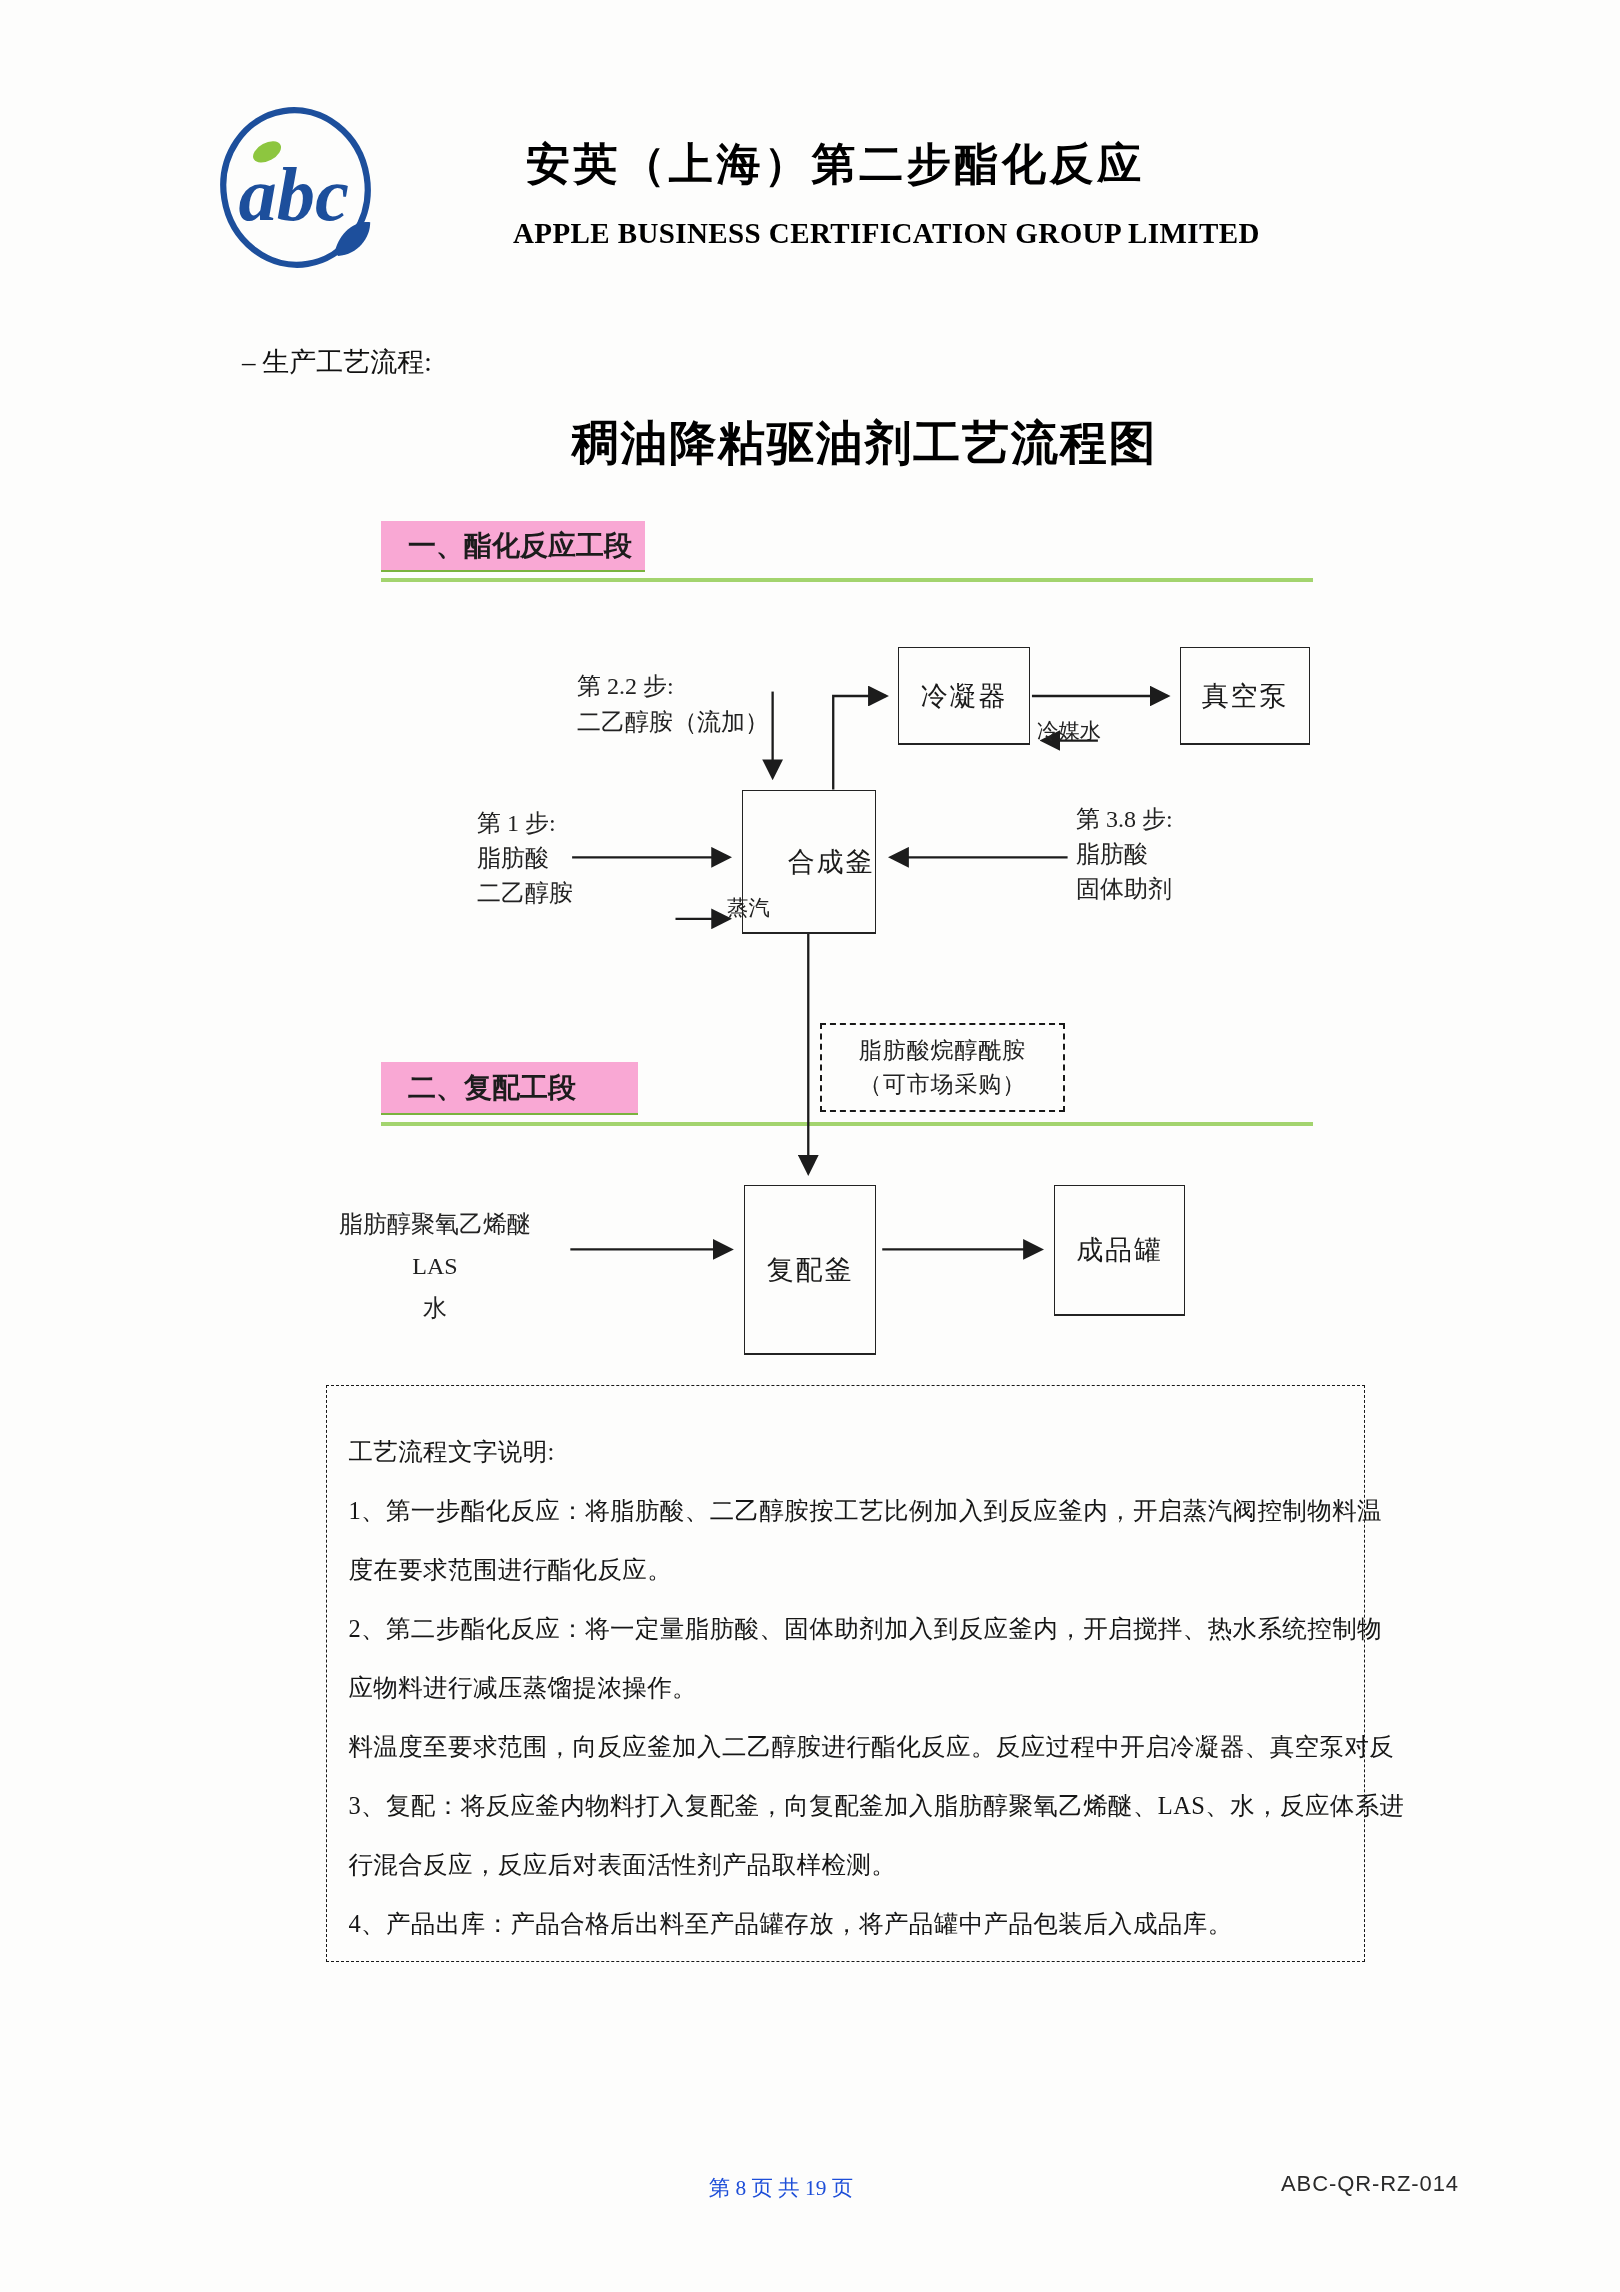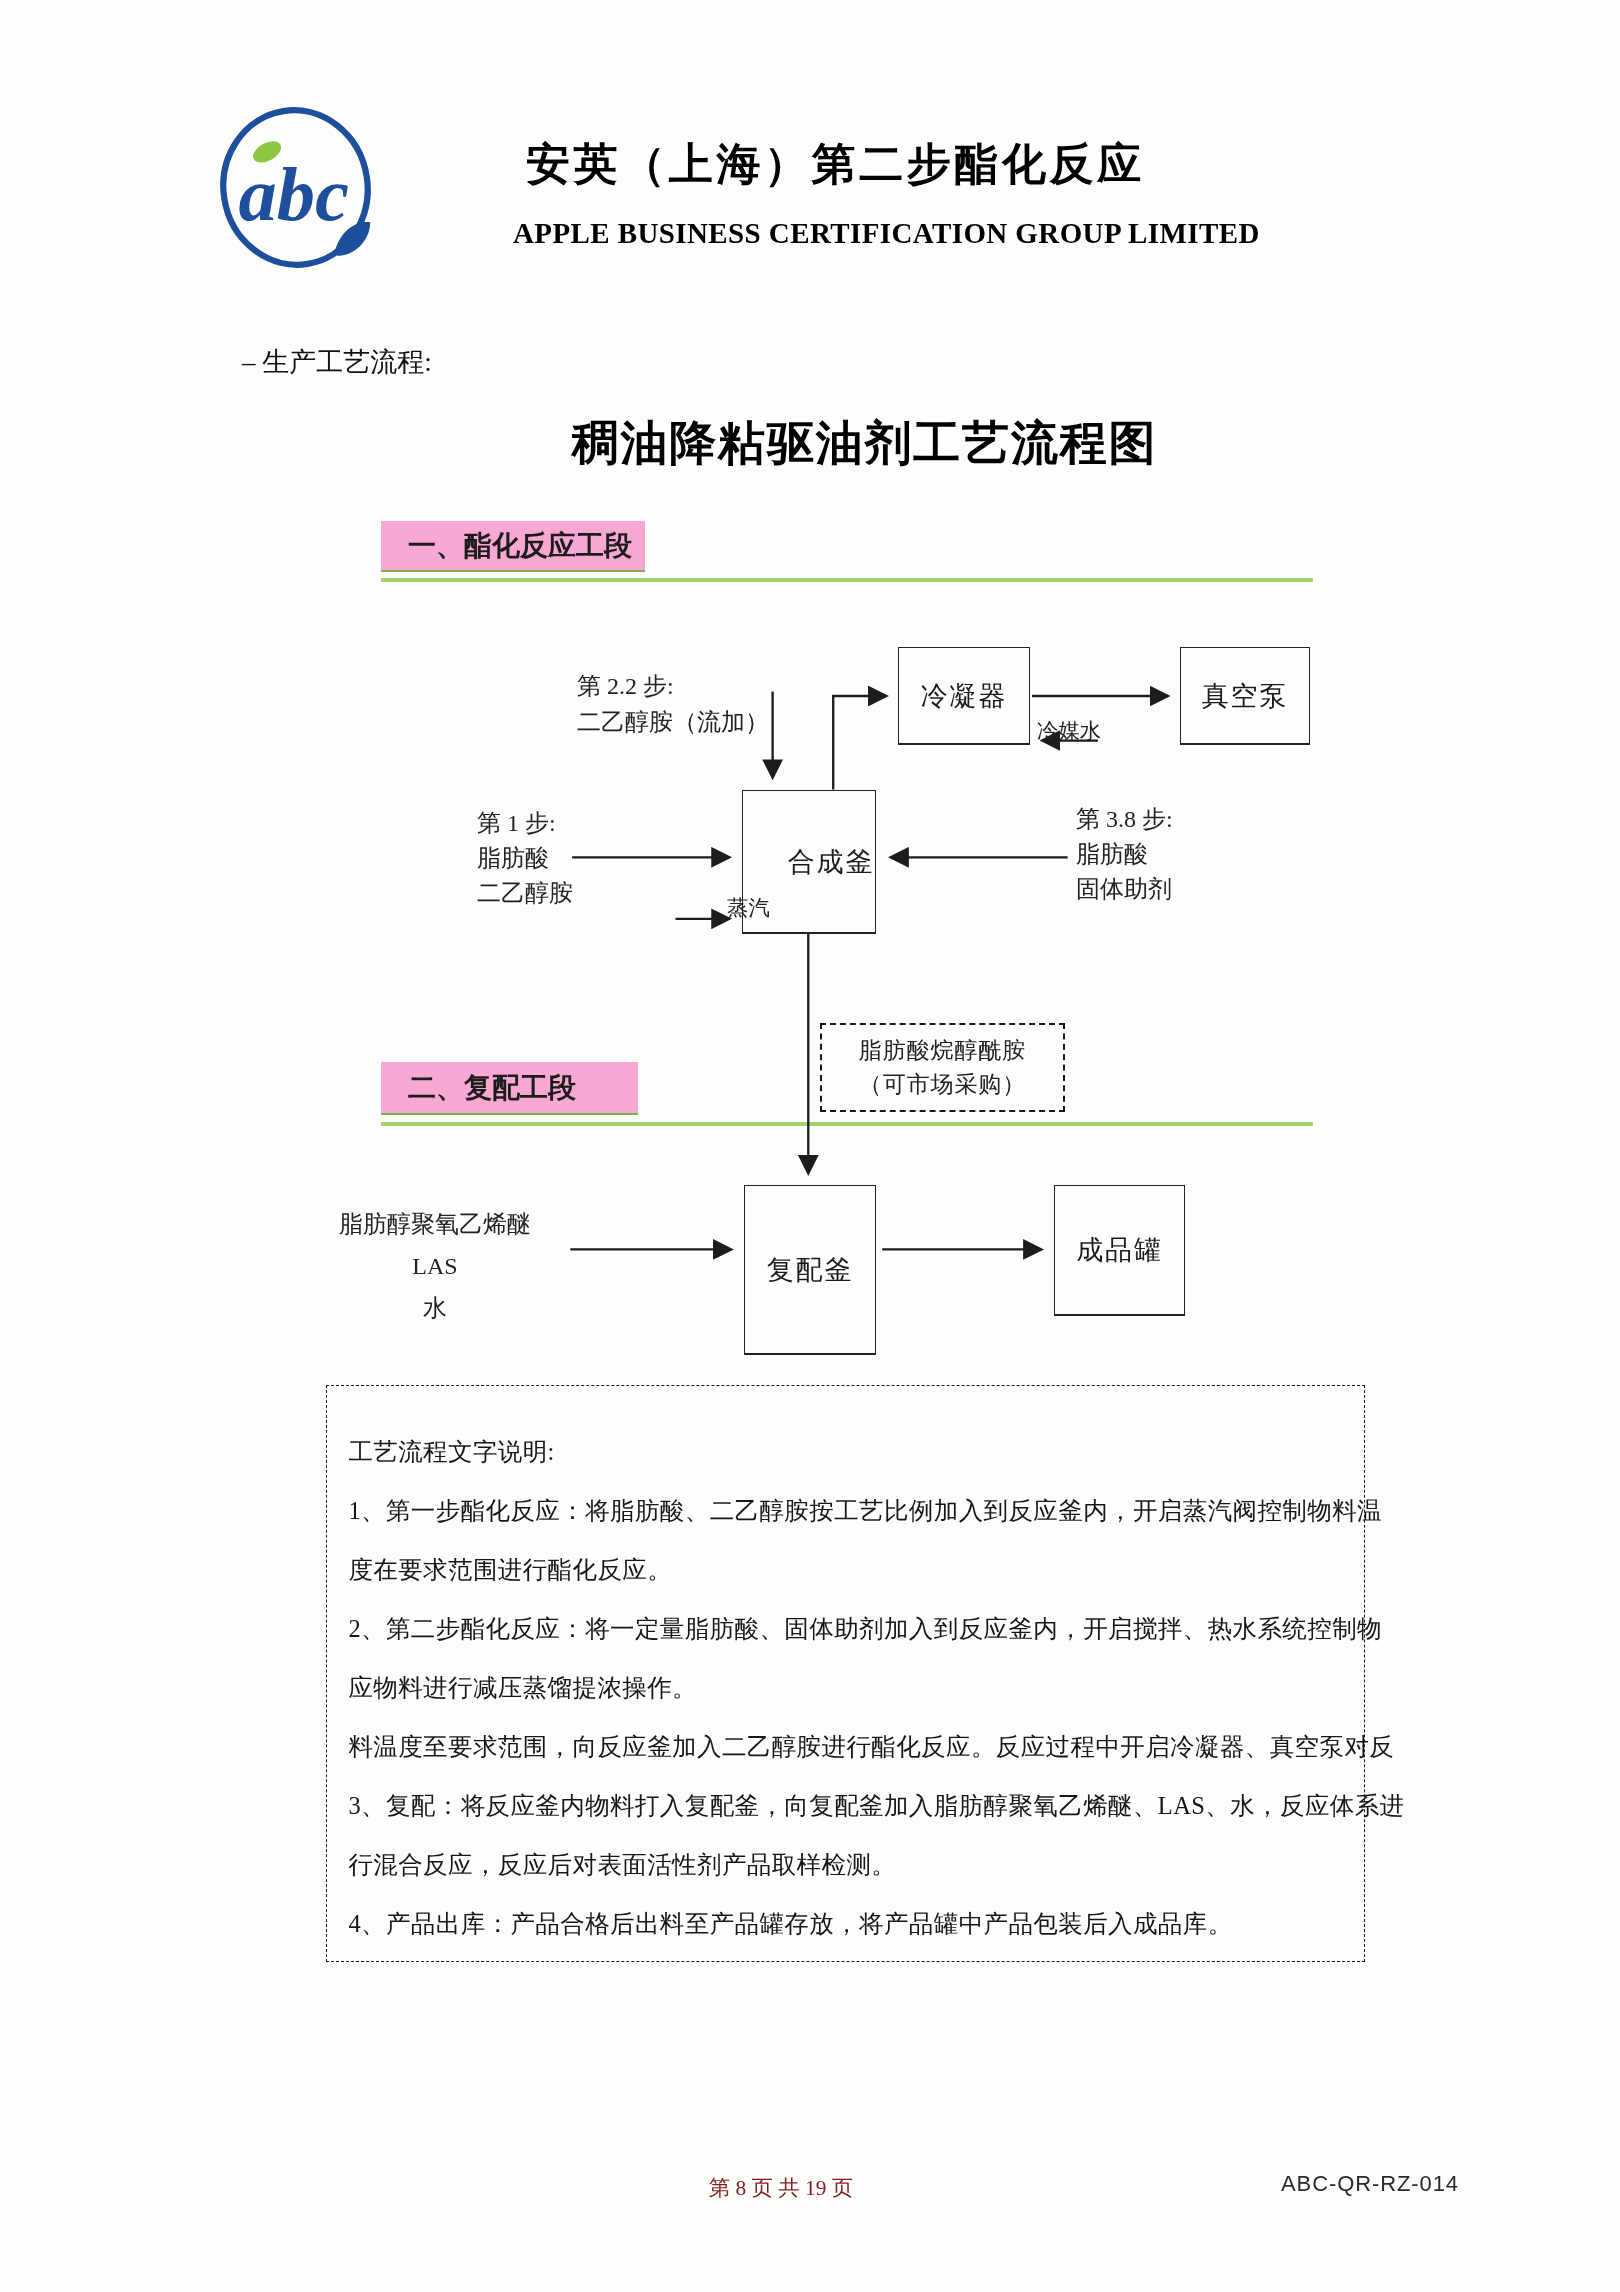--- a/index.html
+++ b/index.html
@@ -77,21 +77,21 @@
 
   
   .notes-box{
     left:326px;top:1385px;width:1039px;height:577px;
     border:1.8px dashed #181818;box-sizing:border-box;
     padding:36px 23px 0 21.4px;
   }
   .notes-line{font-size:24.5px;line-height:59px;color:#161616;white-space:nowrap;letter-spacing:0.4px;}
 
   
-  .page-info{left:0;top:2173px;width:1562px;text-align:center;font-size:21.4px;color:#7f1d1d;}
+  .page-info{left:0;top:2173px;width:1562px;text-align:center;font-size:21.4px;color:#1d4ed8;}
   .doc-code{
     left:1281px;top:2171px;font-size:22px;color:#2a2a2a;
     font-family:"Liberation Sans","DejaVu Sans",sans-serif;letter-spacing:0.9px;
   }
 
   svg.connectors{left:0;top:0;pointer-events:none;}
   .logo{left:217px;top:103px;}
 </style>
 </head>
 <body>

